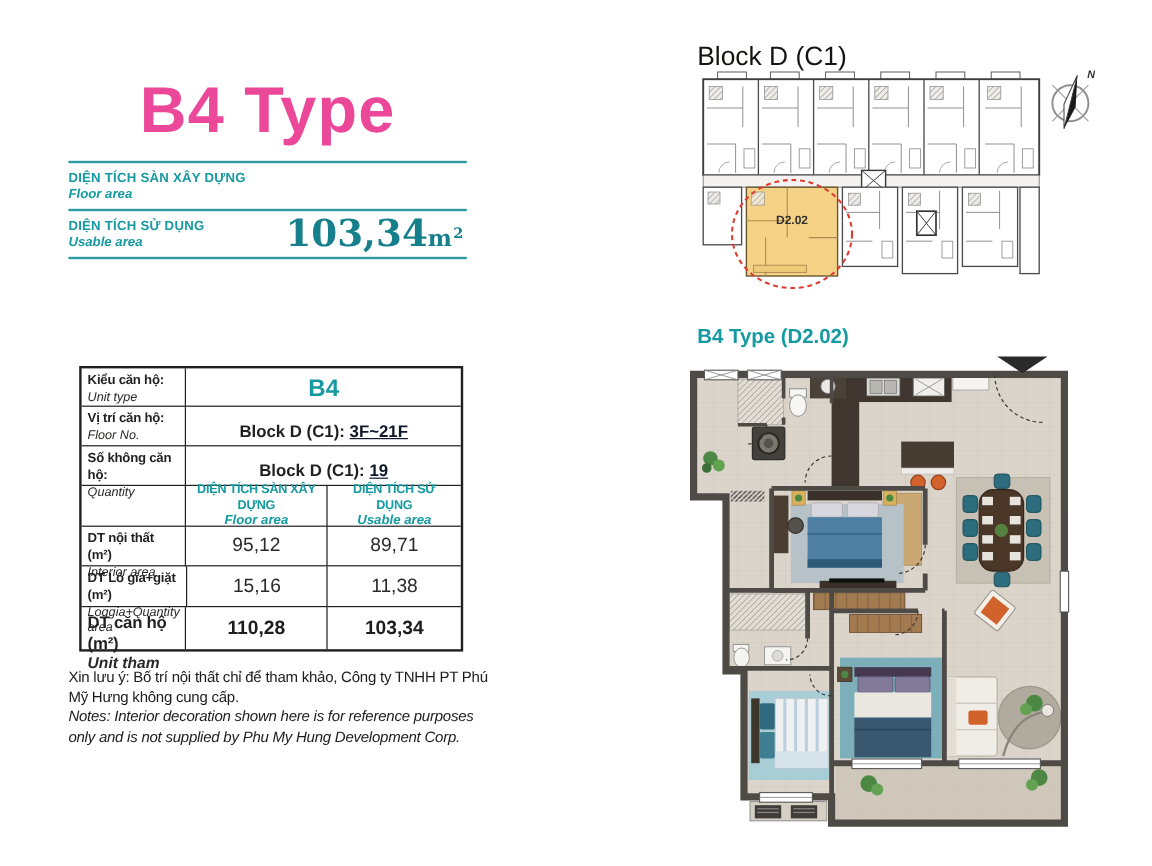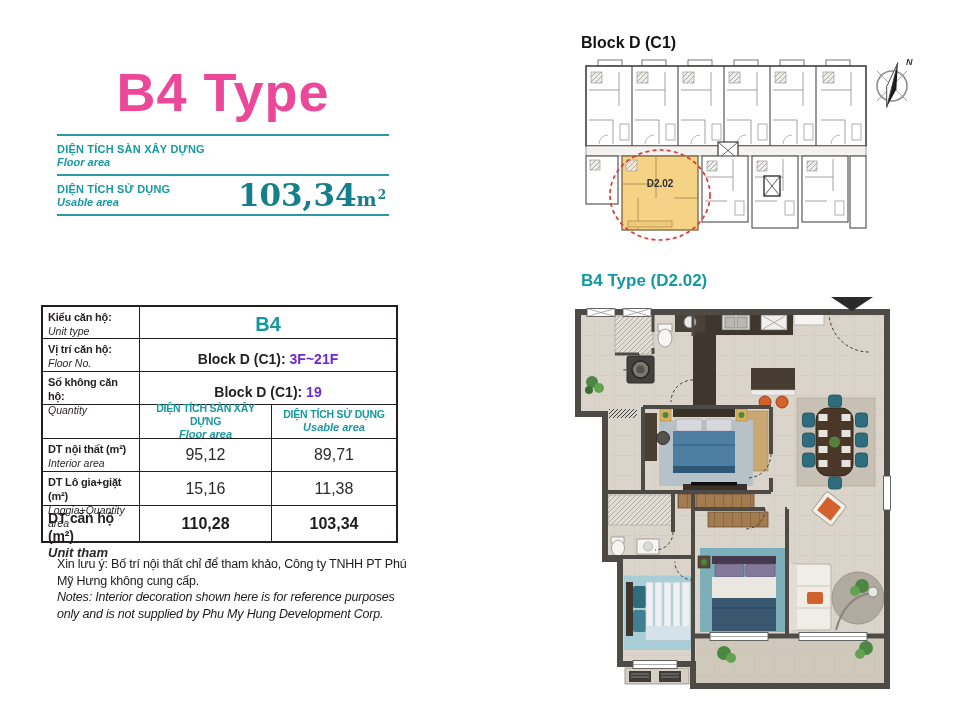--- a/index.html
+++ b/index.html
@@ -15,56 +15,56 @@
     border-bottom:2px solid #2d9aa3;}
   .area-labels{line-height:1.15;padding-top:1px;}
   .avi{font-size:11px;font-weight:700;color:#1799a1;letter-spacing:.2px;}
   .aen{font-size:11px;font-weight:700;font-style:italic;color:#1799a1;}
   .aval{font-family:"DejaVu Serif",serif;font-weight:700;color:#15808c;
     font-size:31px;padding-right:4px;white-space:nowrap;}
   .aunit{font-size:19px;}
   .aexp{font-size:12px;position:relative;top:-7px;left:1px;}
 
   
-  .spec{left:41px;top:305px;width:357px;border:2px solid #231f20;box-sizing:border-box;
+  .spec{left:66px;top:305px;width:320px;border:2px solid #231f20;box-sizing:border-box;
     background:#fff;}
   .trow{display:flex;}
   .cell{box-sizing:border-box;border-right:1px solid #231f20;border-bottom:1px solid #231f20;
     padding:4px 5px;}
   .cell.last{border-right:none;}
   .trow.lastrow .cell{border-bottom:none;}
   .c1{width:97px;}
   .c2{width:132px;}
   .c3{width:124px;}
   .c23{width:256px;}
   .lblvi{font-size:11px;font-weight:700;letter-spacing:-.2px;line-height:1.25;}
   .lblen{font-size:10.5px;font-style:italic;line-height:1.3;color:#2b2727;}
   .vcell{display:flex;flex-direction:column;align-items:center;justify-content:flex-end;
     padding-top:6px;font-size:14px;font-weight:700;}
-  .vteal{color:#6d28d9;}
+  .vteal{color:#0f172a;text-decoration:underline;}
   .b4big{font-size:20px;font-weight:700;color:#149aa0;line-height:1;}
   .hteal{display:flex;flex-direction:column;align-items:center;justify-content:center;
     text-align:center;color:#149aa0;line-height:1.25;}
   .hvi{font-size:10.5px;font-weight:700;letter-spacing:-.2px;}
   .hen{font-size:11px;font-weight:700;font-style:italic;}
   .num{display:flex;align-items:center;justify-content:center;font-size:16px;color:#2b2b2b;}
   .numb{font-weight:700;color:#1e1c1c;}
   .biglbl .lblvi{font-size:14px;}
   .biglbl .lblen{font-size:13px;font-weight:700;}
   .r1{height:32px;} .r2{height:33px;} .r3{height:33px;} .r4{height:34px;}
   .r5{height:33px;} .r6{height:34px;} .r7{height:35px;}
   .trow>.cell{height:auto;}
 
   
   .notes{left:57px;top:556px;width:352px;font-size:12.5px;line-height:1.32;
     letter-spacing:-.2px;color:#1d1b1b;}
   .notes .en{font-style:italic;}
 
   
-  .block-title{left:581px;top:34px;font-size:16px;font-weight:700;color:#161413;}
+  .block-title{left:581px;top:34px;font-size:22px;font-weight:400;color:#161413;}
   .plan-title{left:581px;top:271px;font-size:17px;font-weight:700;color:#149aa0;}
   svg{display:block;}
   svg text{font-family:"Liberation Sans",sans-serif;}
 </style>
 </head>
 <body>
 
 <div id="page">
 
   <div class="abs main-title">B4 Type</div>

